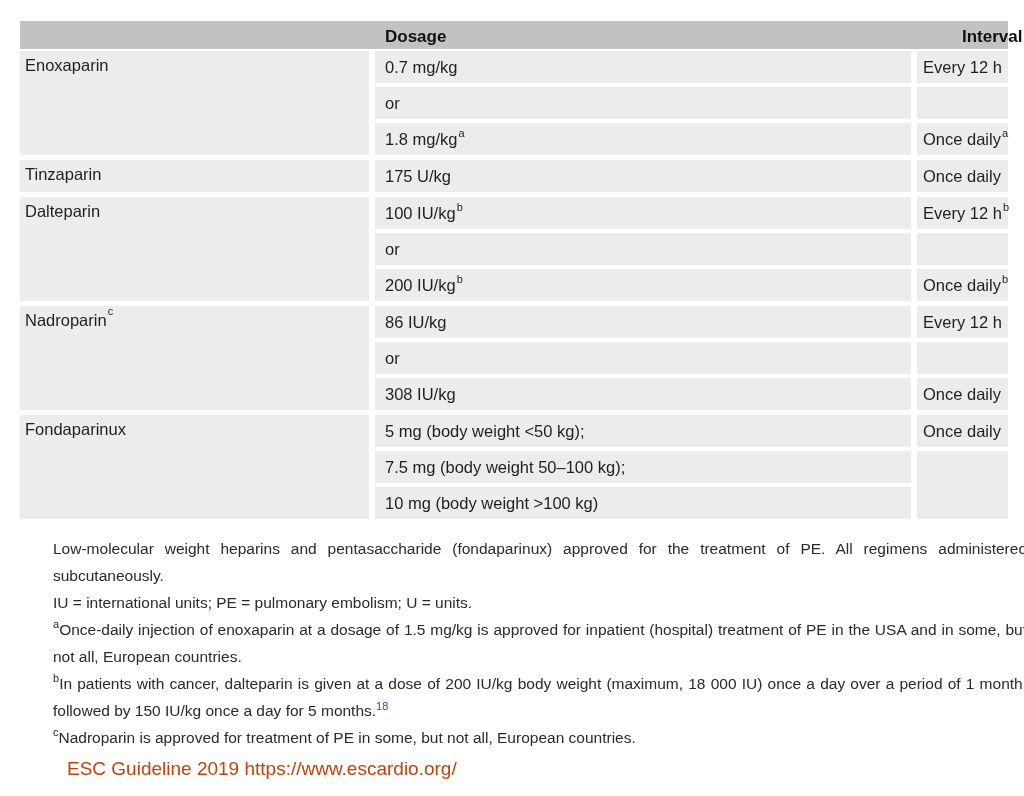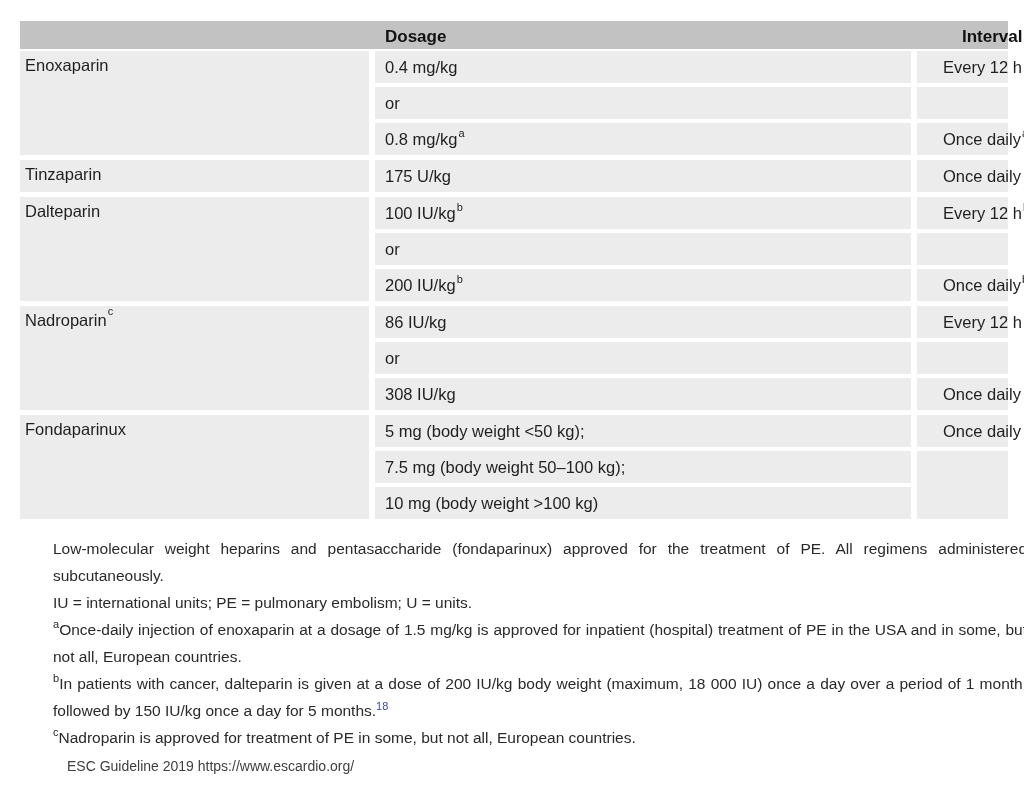--- a/index.html
+++ b/index.html
@@ -42,21 +42,21 @@
   }
   .tgroup:last-child { margin-bottom: 16px; }
   .cell {
     background: #ececec;
     display: flex; align-items: center;
     font-size: 16.5px; color: #1f1f1f;
     white-space: nowrap;
   }
   .c1 { grid-column: 1; padding-left: 5px; align-items: flex-start; padding-top: 5px; }
   .c2 { grid-column: 2; padding-left: 10px; }
-  .c3 { grid-column: 3; padding-left: 26px; }
+  .c3 { grid-column: 3; padding-left: 6px; }
   .span3 { grid-row: 1 / span 3; }
   .span1 { grid-row: 1 / span 1; }
   .merge23 { grid-row: 2 / span 2; grid-column: 3; }
 
   .tsup {
     font-size: 11px; position: relative; top: -6px; margin-left: 1px;
     letter-spacing: 0;
   }
 
   
@@ -67,53 +67,53 @@
     color: #2a2a2a;
     text-align: justify;
   }
   .fn { margin: 0; }
   .fn sup.fsup { font-size: 11px; line-height: 0; position: relative; top: -1px; }
   .fn sup.ref  { font-size: 11px; line-height: 0; color: #3b4ba0; }
 
   
   .source {
     margin: 7px 0 0 47px;
-    font-size: 14px;
-    color: #404040;
+    font-size: 19px;
+    color: #c2410c;
   }
 </style>
 </head>
 <body>
 
 <div class="page">
 
 
   <div class="doc-table">
 
     <div class="thead">
       <span class="hlabel h-dosage">Dosage</span>
       <span class="hlabel h-interval">Interval</span>
     </div>
 
     <div class="tgroup">
       <div class="cell c1 span3">
           <span>Enoxaparin</span>
         </div>
       <div class="cell c2">
-          <span>0.4 mg/kg</span>
+          <span>0.7 mg/kg</span>
         </div>
       <div class="cell c3">
           <span>Every 12 h</span>
         </div>
       <div class="cell c2">
           <span>or</span>
         </div>
       <div class="cell c3"></div>
       <div class="cell c2">
-          <span>0.8 mg/kg</span>
+          <span>1.8 mg/kg</span>
           <span class="tsup">a</span>
         </div>
       <div class="cell c3">
           <span>Once daily</span>
           <span class="tsup">a</span>
         </div>
     </div>
 
     <div class="tgroup">
       <div class="cell c1 span1">

